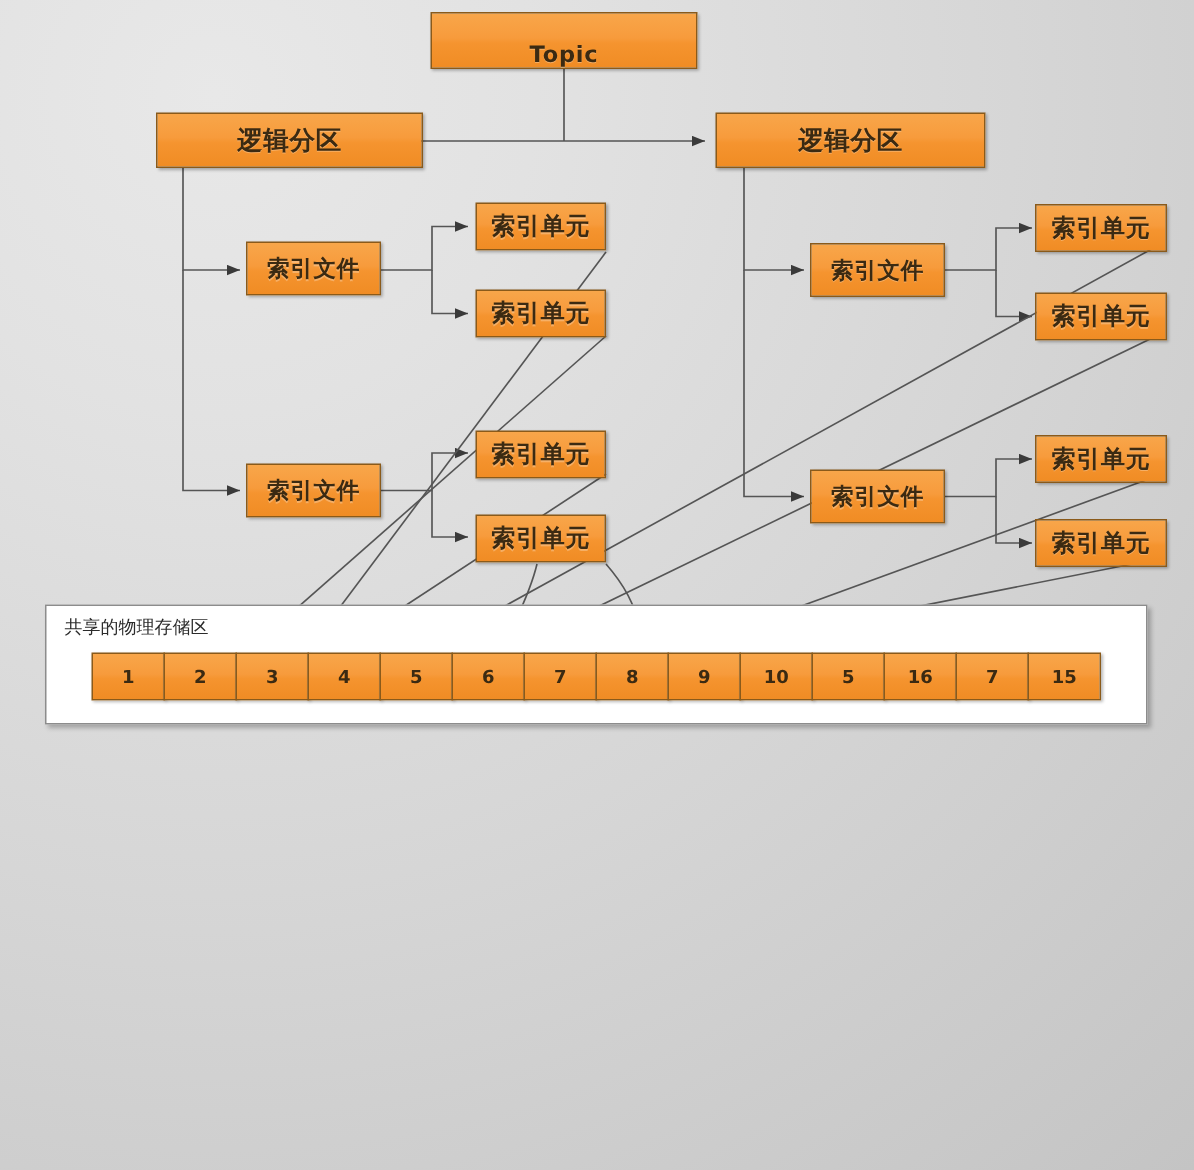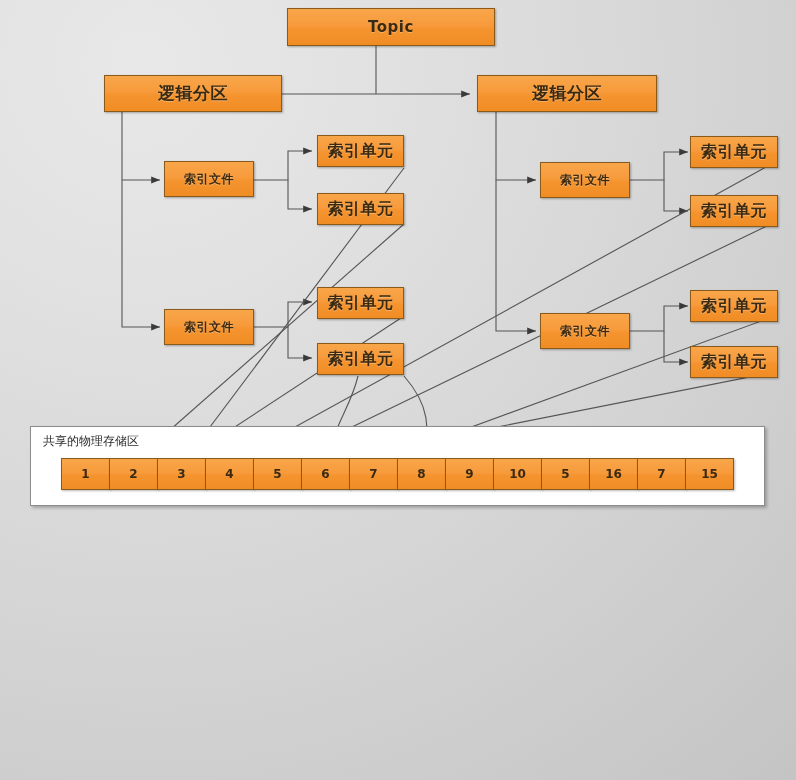--- a/index.html
+++ b/index.html
@@ -42,21 +42,21 @@
     box-shadow: 1px 1px 2px rgba(0,0,0,0.30);
     z-index: 3;
   }
   .node.topic {
     font-size: 15px;
   }
   .node.partition {
     font-size: 17px;
   }
   .node.idxfile {
-    font-size: 12px;
+    font-size: 15px;
   }
   .node.idxunit {
     font-size: 16px;
   }
   .storage-box {
     position: absolute;
     box-sizing: border-box;
     background: #ffffff;
     border: 1px solid #8c8c8c;
     box-shadow: 2px 2px 3px rgba(0,0,0,0.25);
@@ -141,21 +141,21 @@
       <path d="M775,162 L237,459" marker-end="url(#ah)"></path>
 
       <path d="M775,222 L286,459" marker-end="url(#ah)"></path>
 
       <path d="M775,316 L384,459" marker-end="url(#ah)"></path>
 
       <path d="M775,372 L336,459" marker-end="url(#ah)"></path>
     </g>
   </svg>
 
-  <div class="node topic" style="left:287px; top:8px; width:208px; height:38px;">
+  <div class="node topic" style="left:287px; top:8px; width:178px; height:38px;align-items:flex-end;">
     <span>Topic</span>
   </div>
 
   <div class="node partition" style="left:104px; top:75px; width:178px; height:37px;">
     <span>逻辑分区</span>
   </div>
   <div class="node partition" style="left:477px; top:75px; width:180px; height:37px;">
     <span>逻辑分区</span>
   </div>
 
@@ -191,21 +191,21 @@
   <div class="node idxunit" style="left:690px; top:195px; width:88px; height:32px;">
     <span>索引单元</span>
   </div>
   <div class="node idxunit" style="left:690px; top:290px; width:88px; height:32px;">
     <span>索引单元</span>
   </div>
   <div class="node idxunit" style="left:690px; top:346px; width:88px; height:32px;">
     <span>索引单元</span>
   </div>
 
-  <div class="storage-box" style="left:30px; top:426px; width:735px; height:80px;">
+  <div class="storage-box" style="left:30px; top:403px; width:735px; height:80px;">
     <div class="storage-label">共享的物理存储区</div>
     <div class="cells">
       <div class="cell">1</div>
       <div class="cell">2</div>
       <div class="cell">3</div>
       <div class="cell">4</div>
       <div class="cell">5</div>
       <div class="cell">6</div>
       <div class="cell">7</div>
       <div class="cell">8</div>

